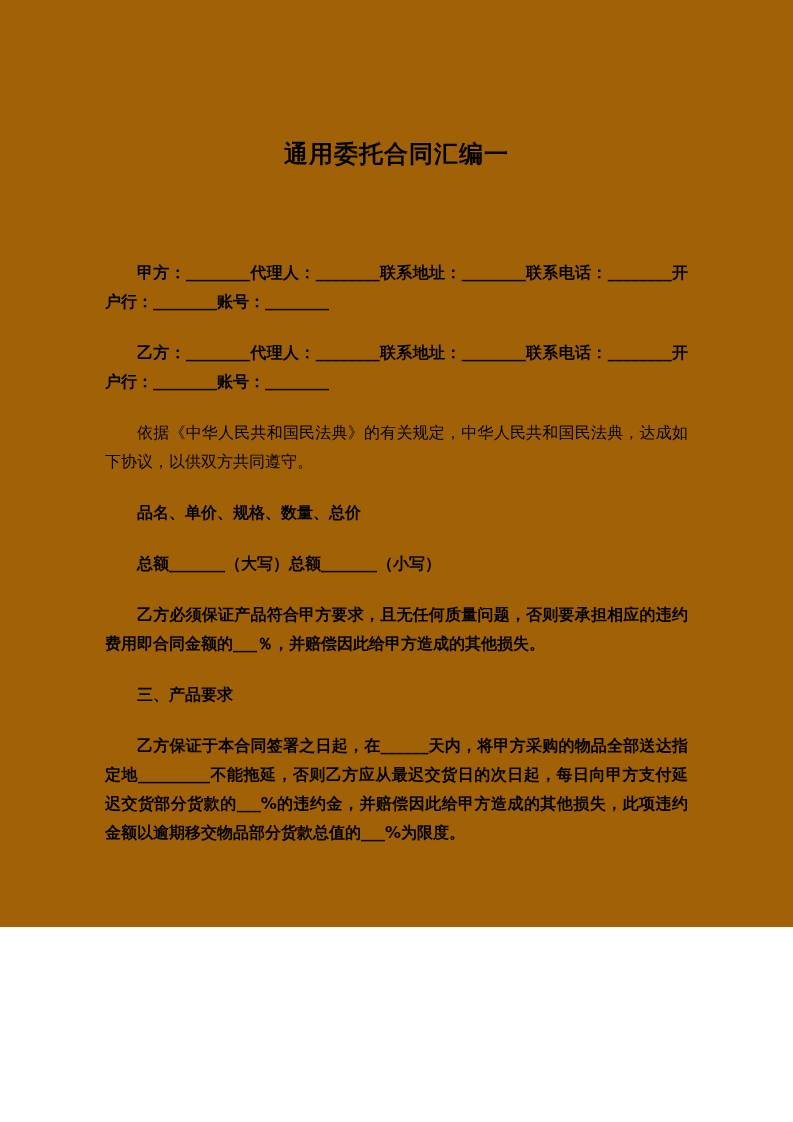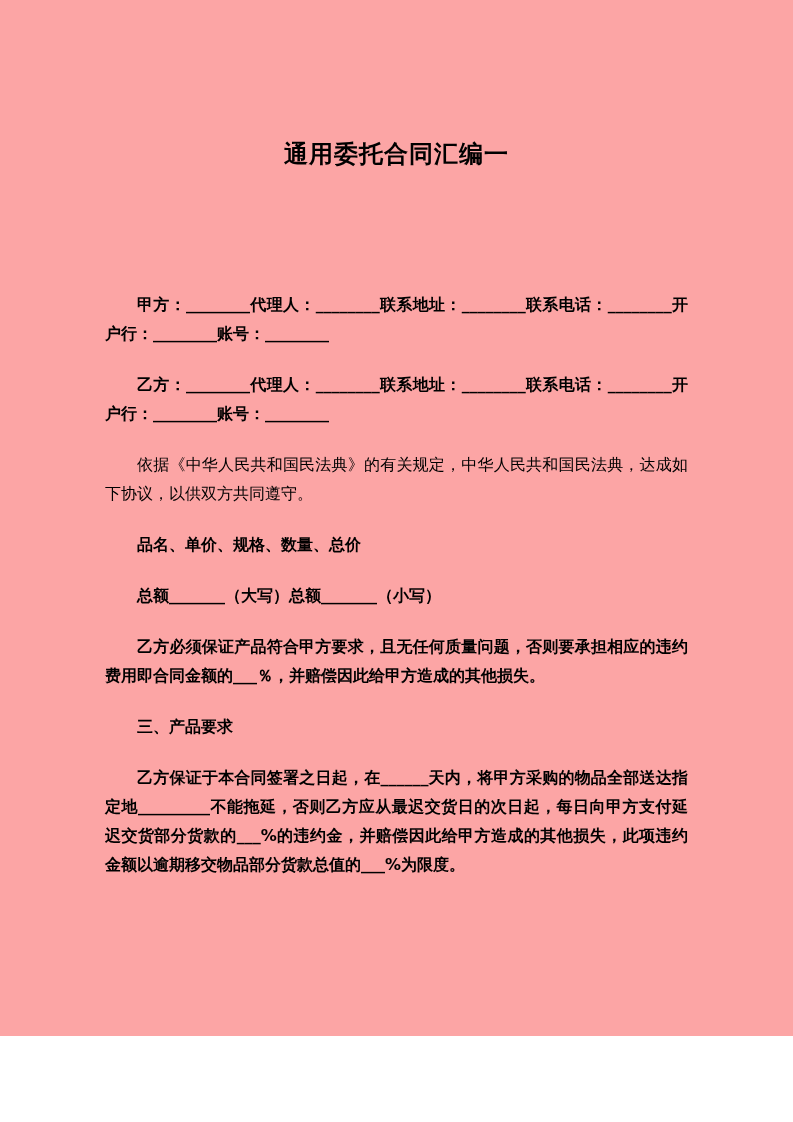--- a/index.html
+++ b/index.html
@@ -7,24 +7,24 @@
     padding: 0;
     background: #ffffff;
   }
   body {
     width: 793px;
     height: 1122px;
   }
   .page {
     position: relative;
     width: 793px;
-    height: 1036px;
+    height: 927px;
     box-sizing: border-box;
     padding: 0 105px;
-    background: #fca5a5;
+    background: #a16207;
     color: #000000;
     font-family: "DejaVu Sans", sans-serif;
     overflow: hidden;
   }
   .doc-title {
     margin: 0;
     padding-top: 138px;
     font-size: 24px;
     line-height: 33px;
     font-weight: bold;
@@ -38,21 +38,21 @@
     text-indent: 32px;
     text-align: justify;
     font-weight: normal;
     word-break: normal;
     overflow-wrap: break-word;
   }
   .para.bold {
     font-weight: bold;
   }
   .para.after-title {
-    margin-top: 119px;
+    margin-top: 87px;
   }
   .page-number {
     position: absolute;
     top: 1052px;
     left: 0;
     width: 793px;
     text-align: center;
     font-size: 16px;
     line-height: 22px;
     font-weight: normal;

